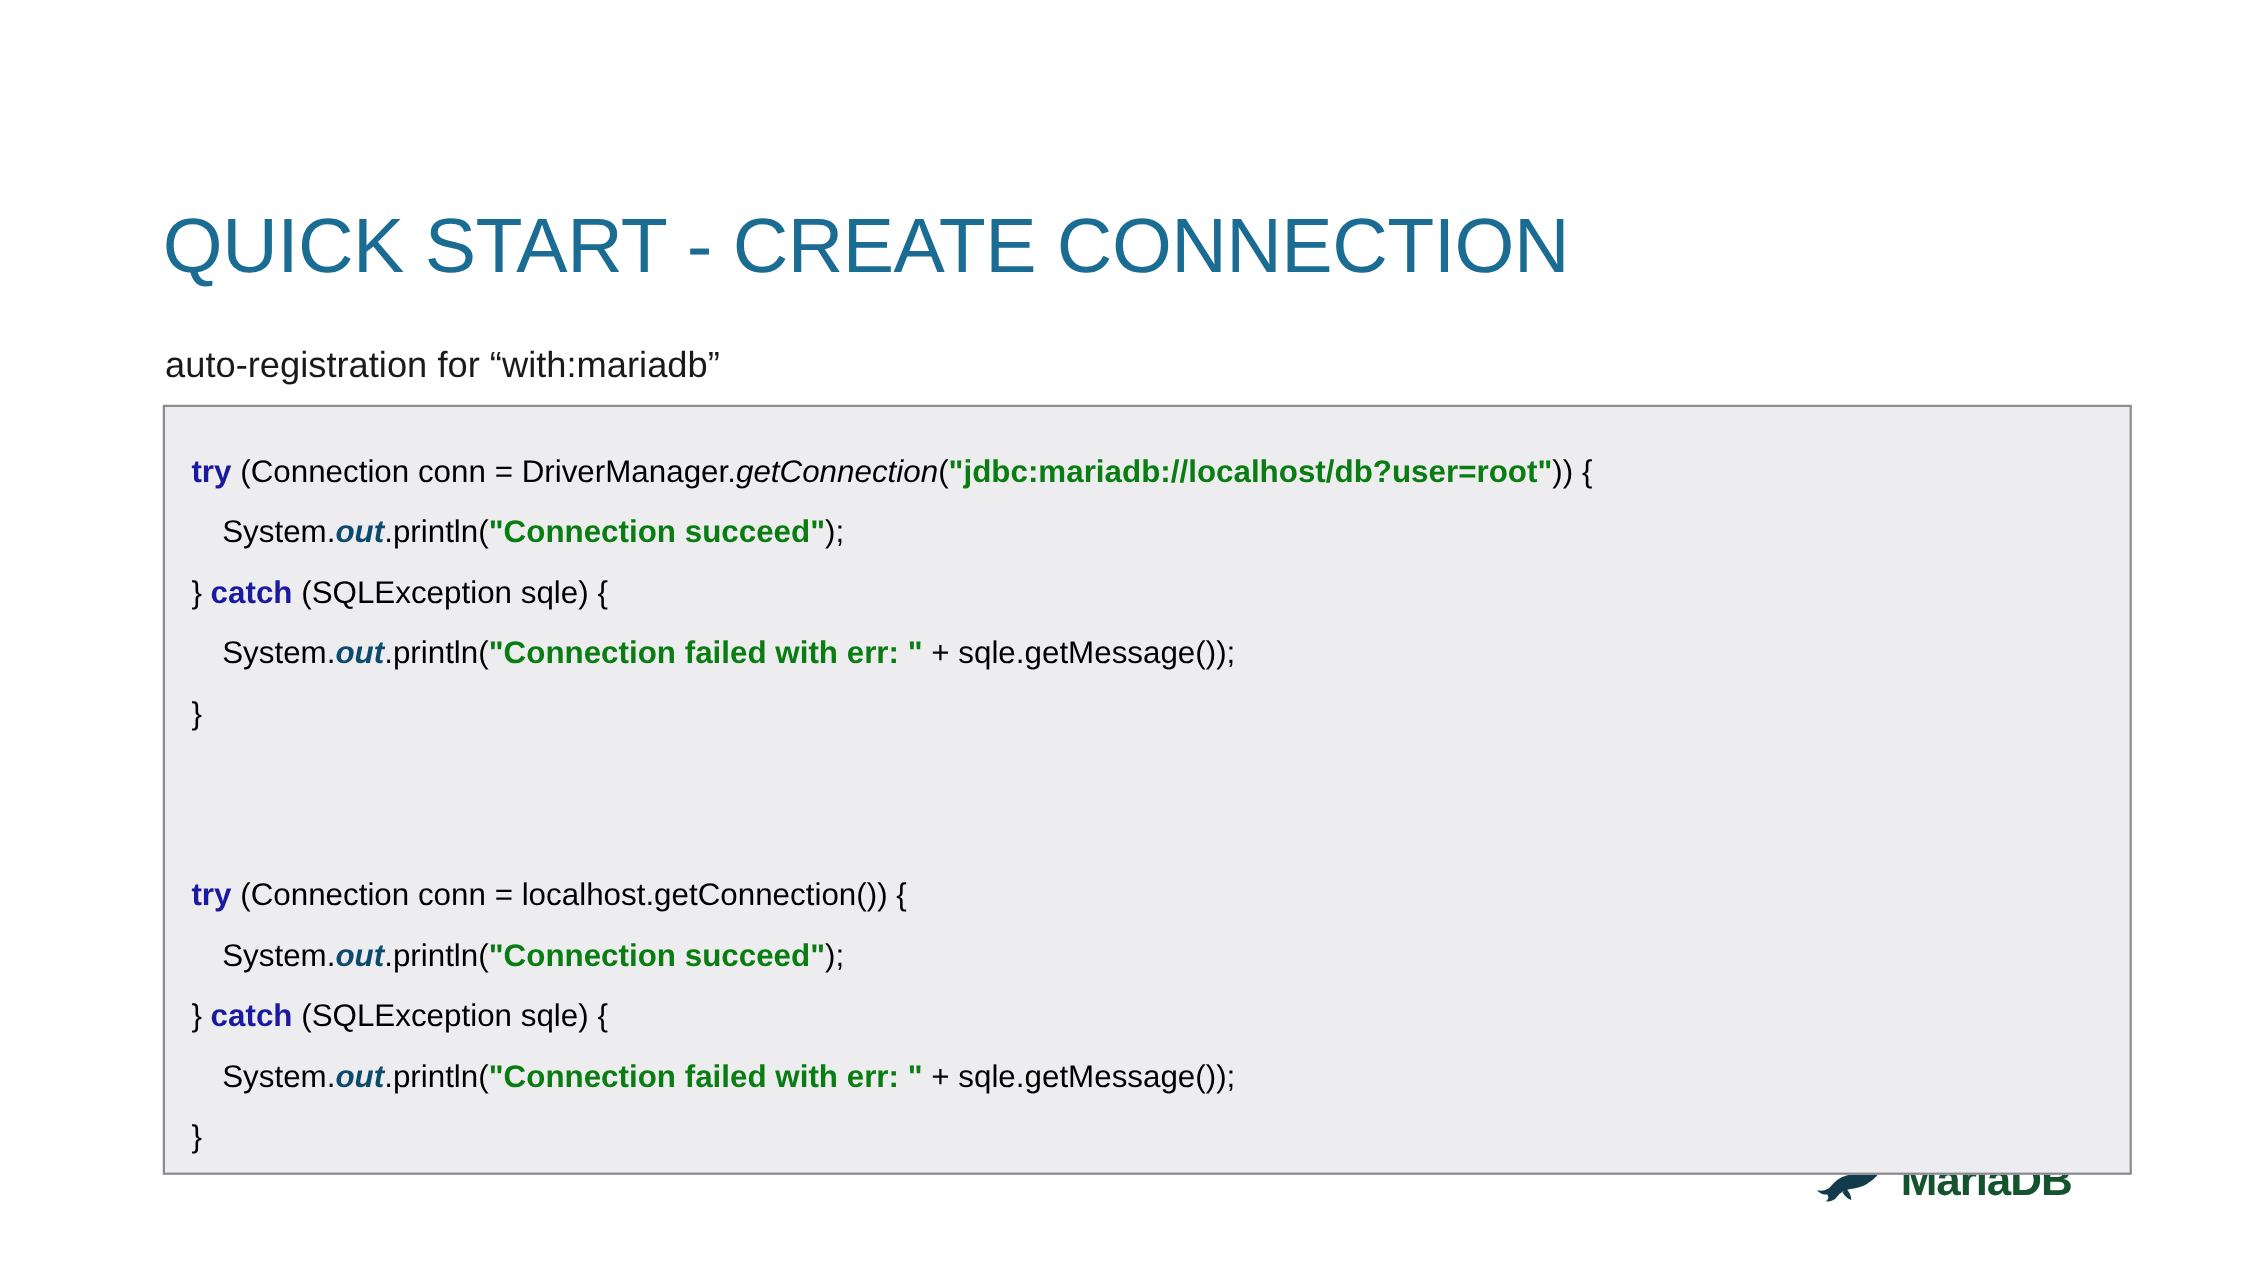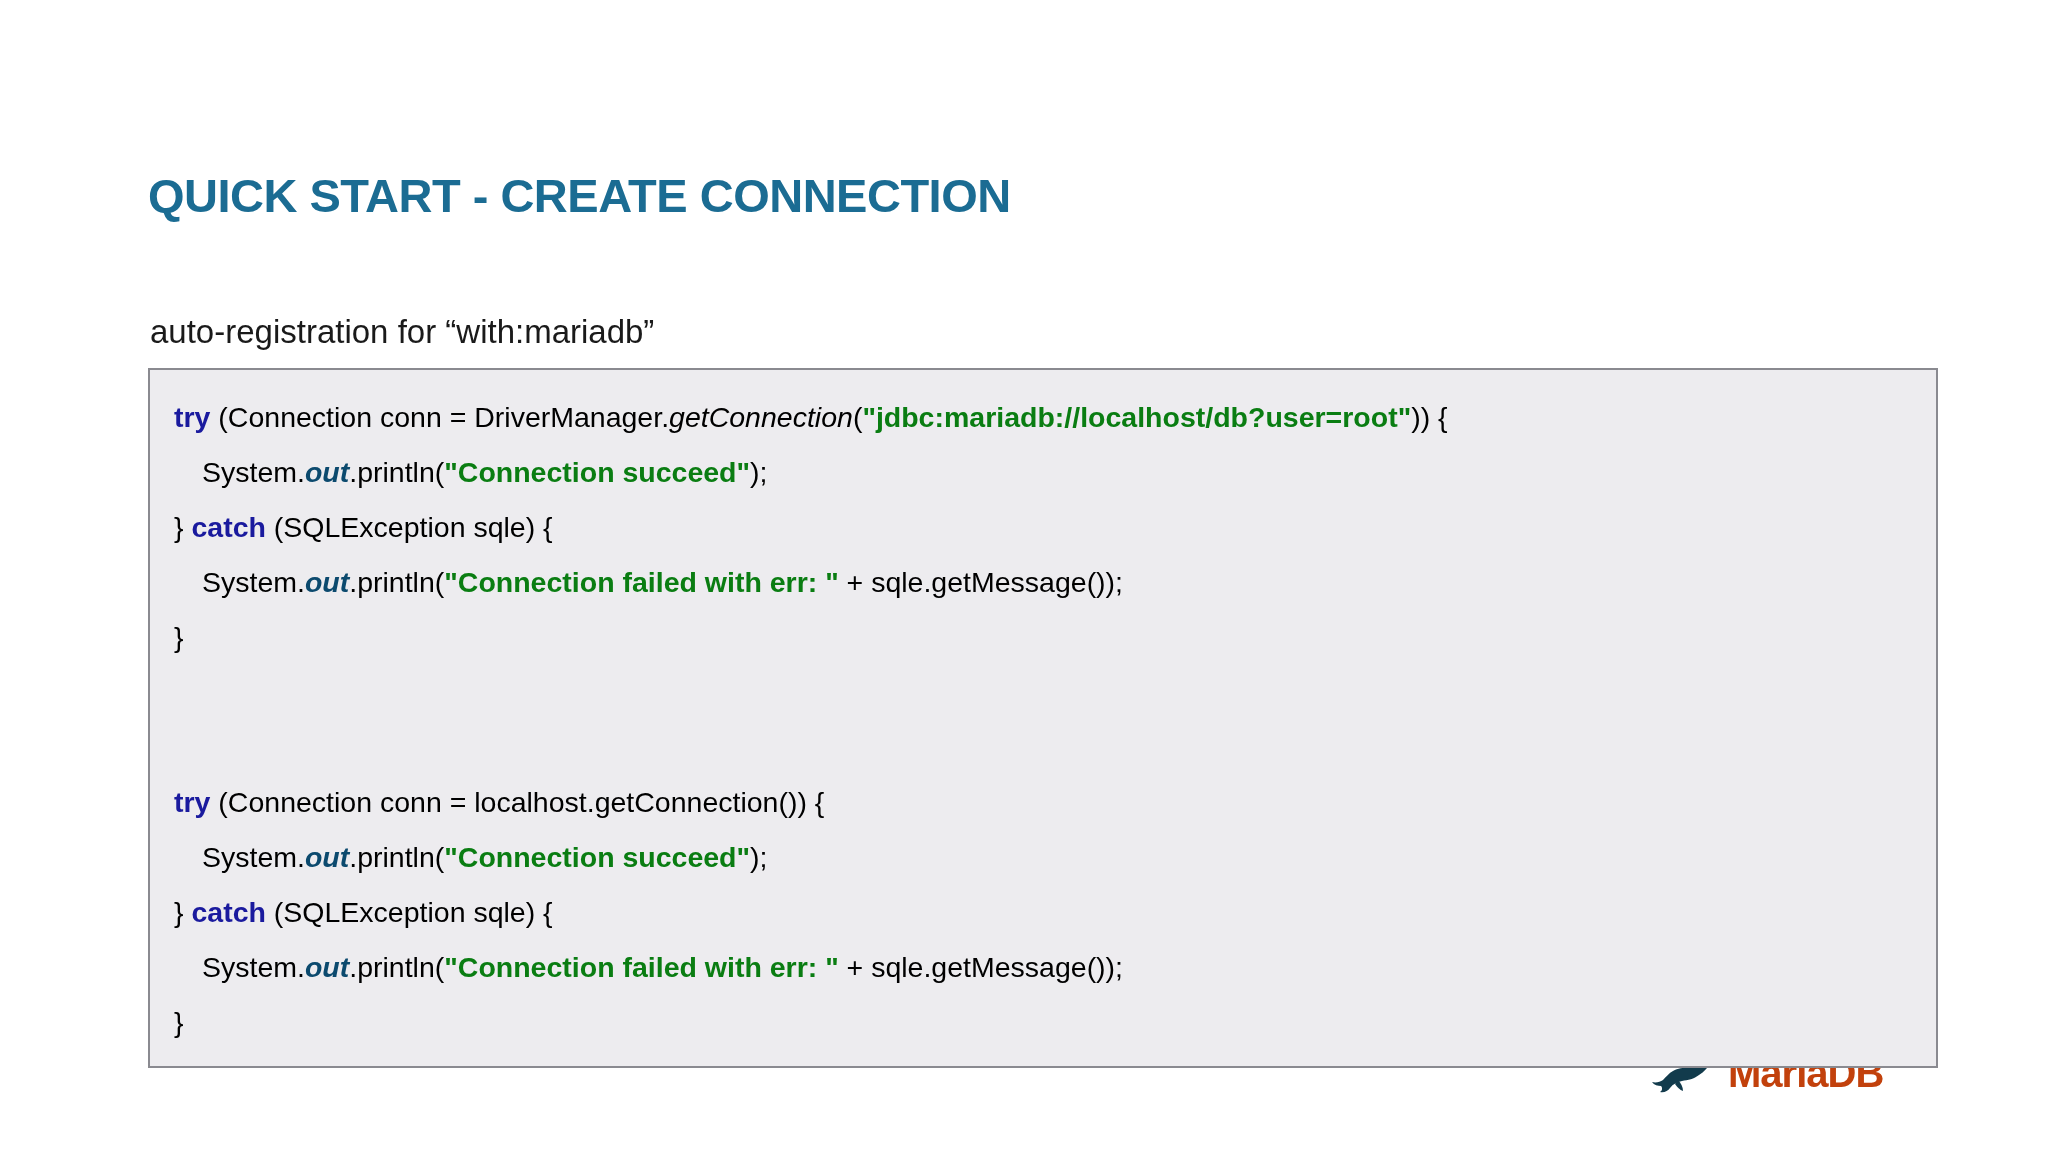--- a/index.html
+++ b/index.html
@@ -19,22 +19,22 @@
     position: absolute;
     inset: 0;
     background: #ffffff;
   }
 
   
   .slide-title {
     position: absolute;
     left: 148px;
     top: 140px;
-    font-size: 47px;
-    font-weight: bold;
+    font-size: 70px;
+    font-weight: normal;
     letter-spacing: -0.5px;
     color: #1B6C93;
     text-transform: uppercase;
     white-space: nowrap;
     line-height: 1.05;
   }
 
   
   .slide-subtitle {
     position: absolute;
@@ -58,37 +58,37 @@
     z-index: 1;
   }
   .brand-logo .seal-icon {
     width: 70px;
     height: 46px;
     flex: none;
   }
   .brand-logo .brand-wordmark {
     font-size: 40px;
     font-weight: bold;
-    color: #c2410c;
+    color: #14532d;
     letter-spacing: -1px;
     line-height: 1;
     white-space: nowrap;
   }
 
   
   .code-box {
     position: absolute;
     left: 148px;
     top: 368px;
     width: 1790px;
     height: 700px;
     background: #EDECEF;
     border: 2px solid #8A8A90;
     box-sizing: border-box;
-    padding: 20px 24px 10px 24px;
+    padding: 32px 24px 10px 24px;
     z-index: 2;
     overflow: hidden;
   }
 
   .code-line {
     font-size: 28.5px;
     line-height: 55px;
     color: #000000;
     white-space: pre;
     height: 55px;

